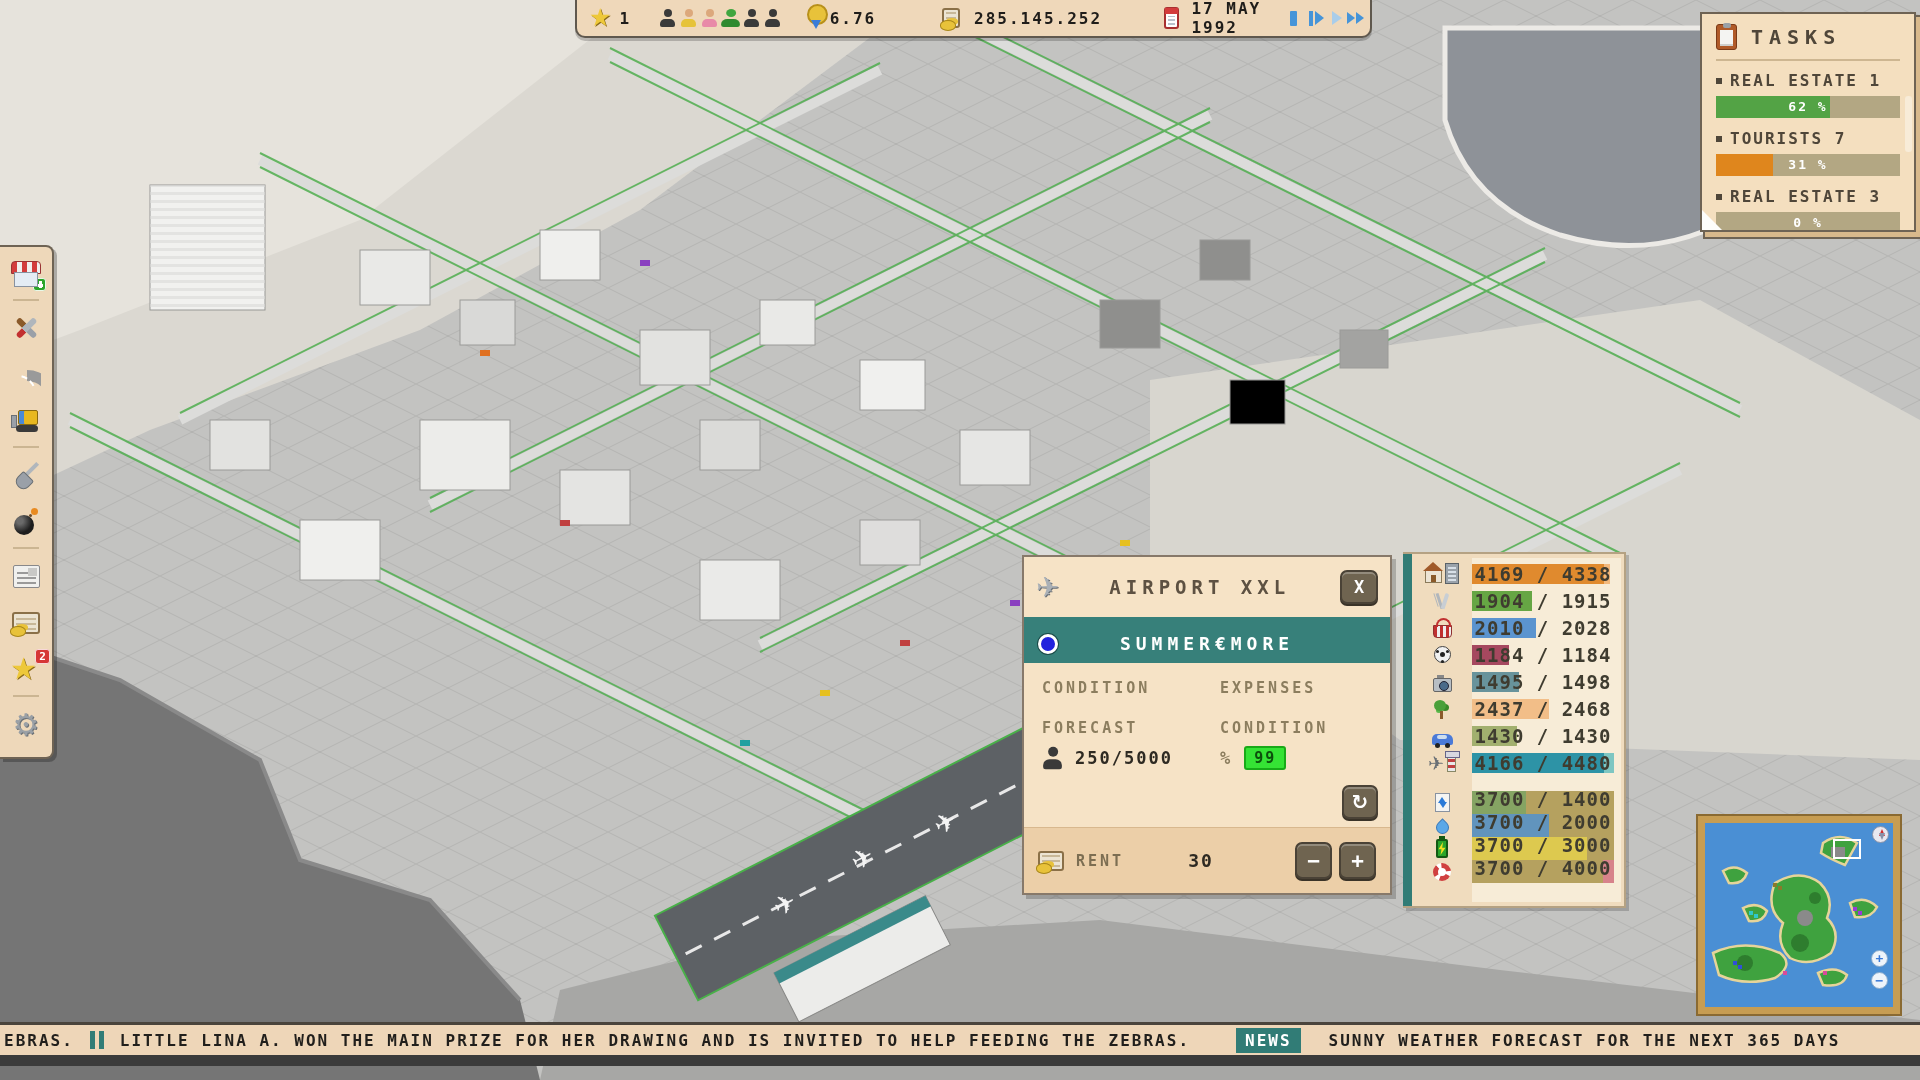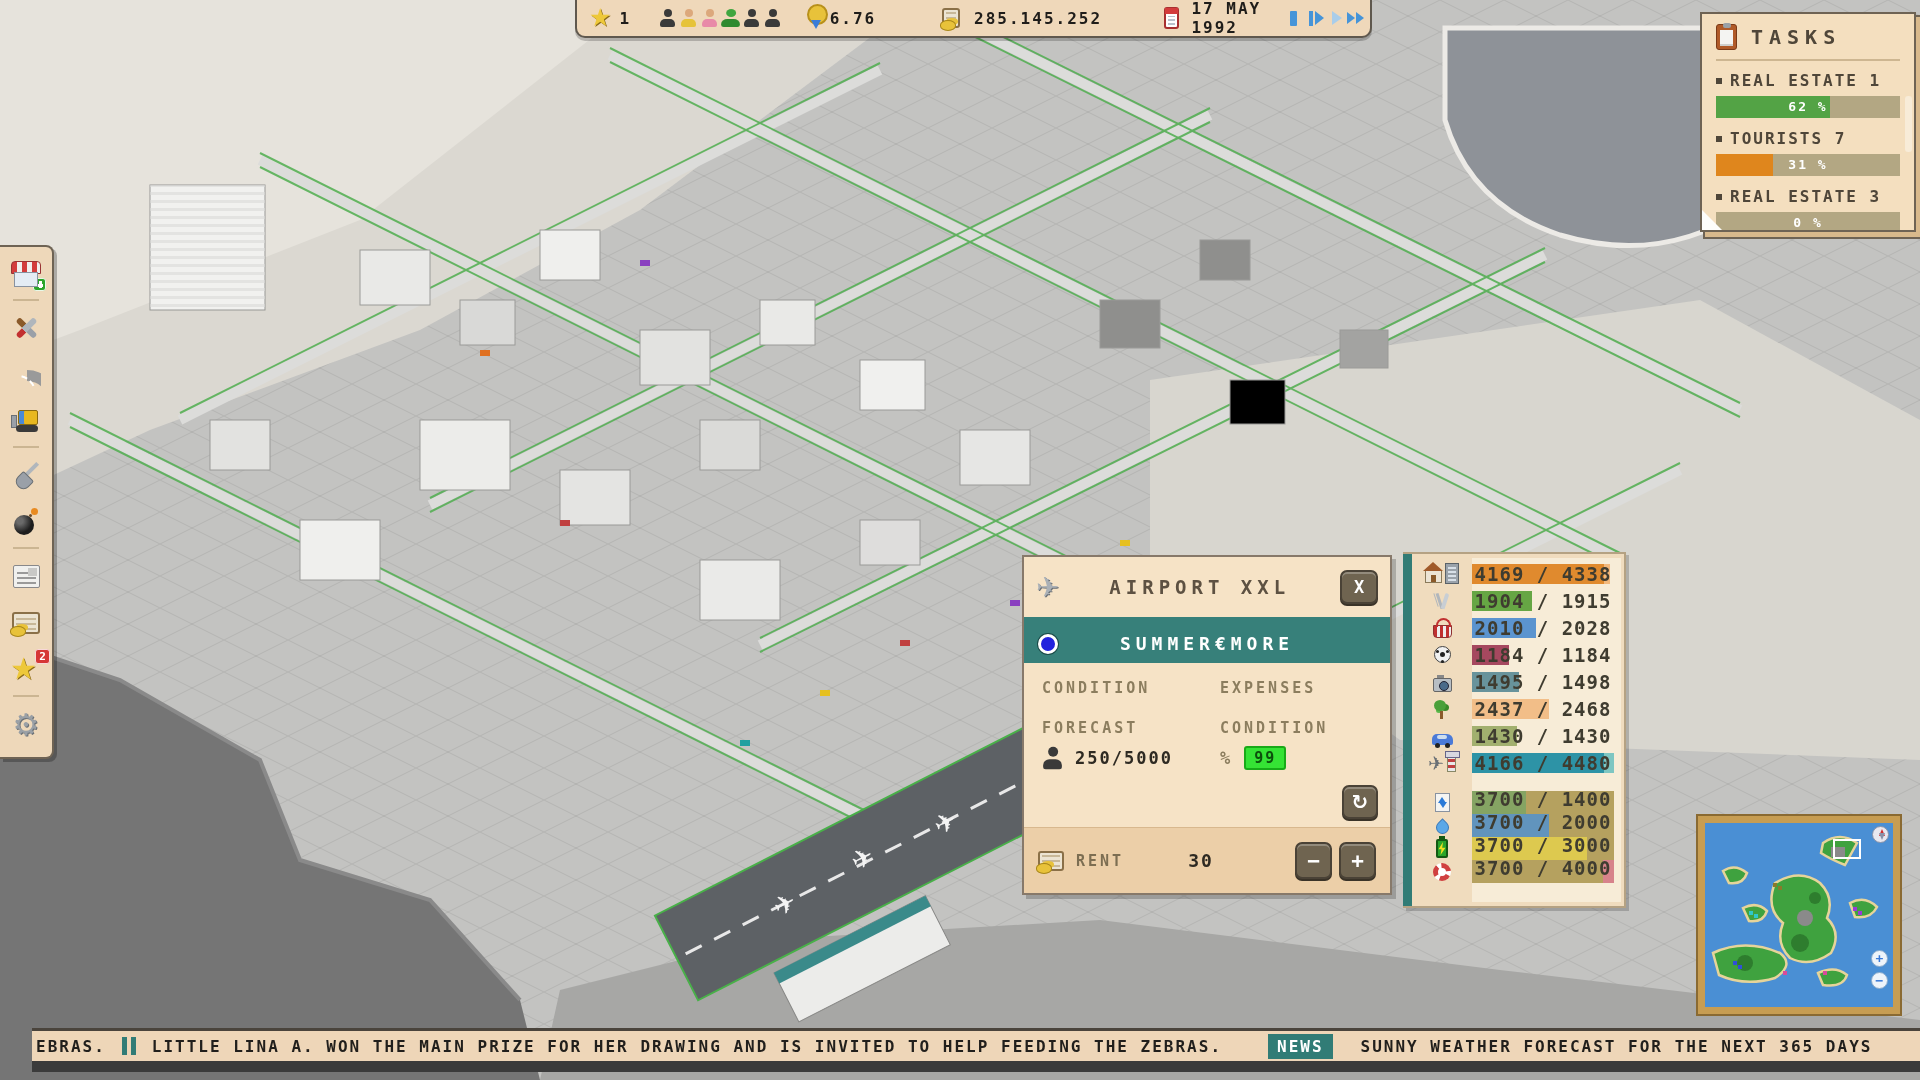--- a/index.html
+++ b/index.html
@@ -248,21 +248,21 @@
     background:#e8e8f0; border:1px solid #8892a8; }
   .mm-compass::before{ content:""; position:absolute; left:6px; top:2px; border-left:3px solid transparent;
     border-right:3px solid transparent; border-bottom:7px solid #d03030; }
   .mm-compass::after{ content:""; position:absolute; left:6px; bottom:2px; border-left:3px solid transparent;
     border-right:3px solid transparent; border-top:7px solid #8892a8; }
   .mm-zoom{ position:absolute; right:5px; width:17px; height:17px; border-radius:50%; background:#eef4fa;
     border:1px solid #88aacc; color:#3a7ad8; font-size:13px; line-height:15px; text-align:center; cursor:pointer; }
   .mm-zin{ bottom:40px; } .mm-zout{ bottom:18px; }
 
   
-  .ticker{ position:absolute; left:0; right:0; bottom:8px; height:44px;padding-left:32px; }
+  .ticker{ position:absolute; left:0; right:0; bottom:14px; height:44px; }
   .ticker-bar{ height:33px; background:#eed6b8; border-top:3px solid #4a443c;
     display:flex; align-items:center; white-space:nowrap; overflow:hidden;
     color:#211f1c; font-size:16px; letter-spacing:2px; padding-left:4px; }
   .ticker-dark{ height:11px; background:#3b3b3b; }
   .tick-sep{ display:inline-flex; gap:4px; margin:0 16px; }
   .tick-sep i{ width:5px; height:18px; background:#317c76; }
   .news-badge{ background:#317c76; color:#fff; padding:3px 9px; margin:0 28px 0 46px; letter-spacing:2px; }
 </style>
 </head>
 <body>

